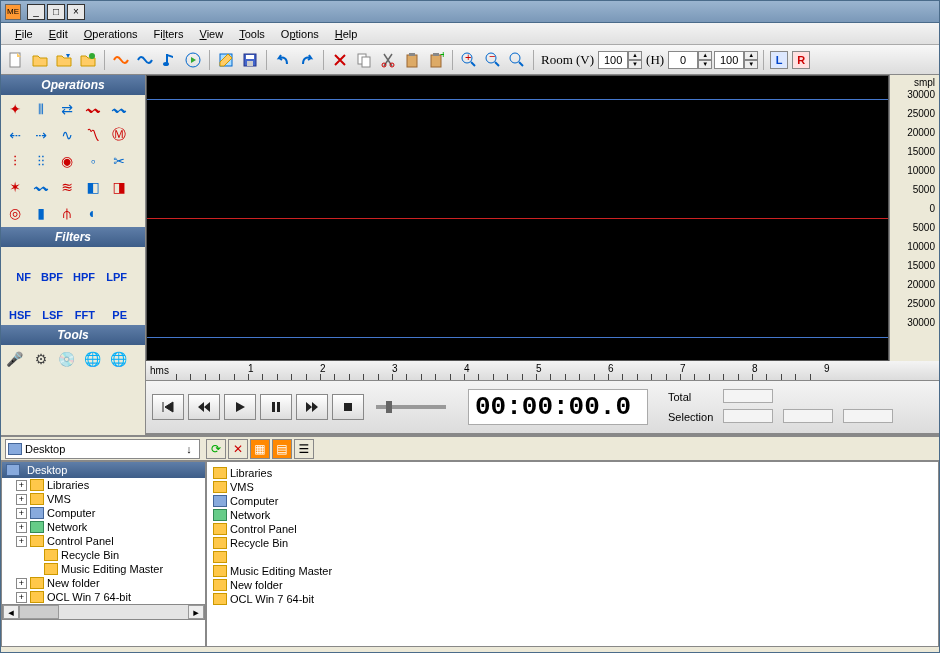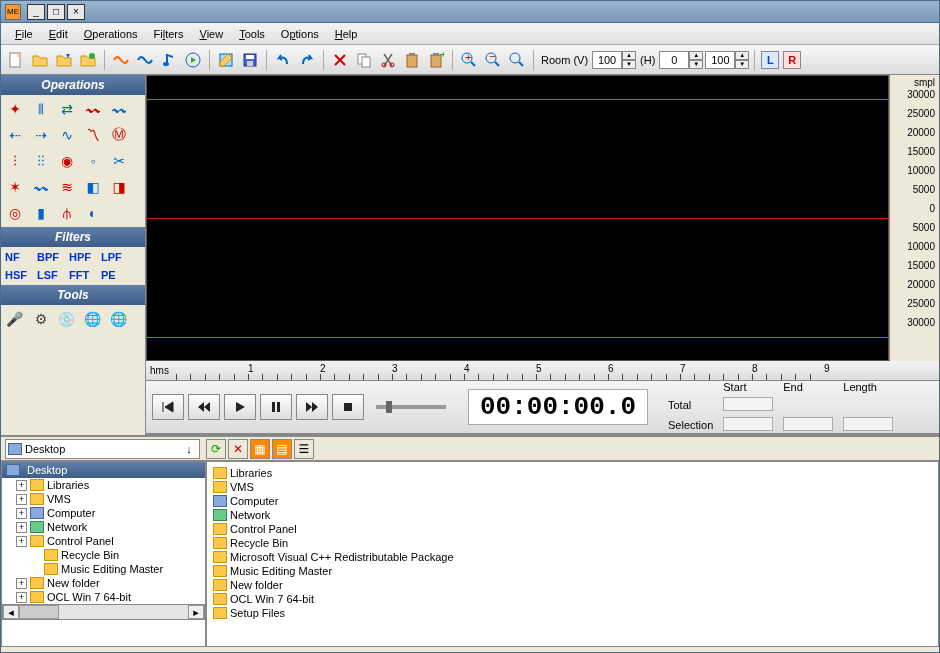--- a/index.html
+++ b/index.html
@@ -10,54 +10,54 @@
 .titlebar .title { flex: 1; color: #fff; font-size: 12px; }
 .titlebar .wbtn { width: 18px; height: 16px; background: #e8e8e8; border: 1px solid #333; margin-left: 2px; display: flex; align-items: center; justify-content: center; font-size: 10px; cursor: pointer; }
 
 .menubar { height: 22px; background: linear-gradient(to bottom, #f4f4f4, #e0e0e0); display: flex; align-items: center; padding: 0 6px; border-bottom: 1px solid #aaa; }
 .menubar .mi { padding: 2px 8px; cursor: pointer; }
 .menubar .mi u { text-decoration: underline; }
 
 .toolbar { height: 30px; background: linear-gradient(to bottom, #f8f8f8, #dcdcdc); display: flex; align-items: center; padding: 0 4px; border-bottom: 1px solid #888; gap: 2px; }
 .tbtn { width: 22px; height: 22px; border: 1px solid transparent; display: flex; align-items: center; justify-content: center; cursor: pointer; }
 .tsep { width: 1px; height: 20px; background: #aaa; margin: 0 3px; }
-.tlbl { font-size: 11px; margin: 0 2px; }
+.tlbl { font-size: 13px; margin: 0 2px; font-family: Liberation Serif, serif; }
 .spin { display: flex; align-items: center; }
 .spin input { width: 30px; height: 18px; border: 1px solid #888; text-align: center; font-size: 11px; }
 .spinbtns { display: flex; flex-direction: column; }
 .spinbtns button { width: 14px; height: 9px; font-size: 6px; line-height: 6px; border: 1px solid #888; background: #eee; padding: 0; cursor: pointer; }
 .lrbtn { width: 18px; height: 18px; border: 1px solid #888; display: flex; align-items: center; justify-content: center; font-weight: bold; margin: 0 1px; cursor: pointer; }
 
 .main-row { display: flex; height: 360px; }
 
 .sidepanel { width: 145px; background: #ece9d8; border-right: 1px solid #888; overflow: hidden; }
 .panel-hdr { height: 20px; background: linear-gradient(to bottom, #5f7ea8, #3d5d88); color: #fff; font-weight: bold; font-style: italic; text-align: center; line-height: 20px; font-size: 12px; }
 .iconrow { display: flex; flex-wrap: wrap; padding: 4px; gap: 6px; }
 .opicon { width: 20px; height: 20px; display: flex; align-items: center; justify-content: center; cursor: pointer; font-size: 14px; }
-.filter-lbl { color: #0033cc; font-weight: bold; font-size: 11px; width: 26px; text-align: left; cursor: pointer; }
+.filter-lbl { color: #0033cc; font-weight: bold; font-size: 11px; width: 26px; text-align: right; cursor: pointer; margin-top: 20px; }
 
 .wavearea { flex: 1; display: flex; flex-direction: column; }
 .wavecanvas { flex: 1; background: #000; position: relative; display: flex; }
 .waveplot { flex: 1; position: relative; border: 1px solid #555; }
 .waveplot .bluel { position: absolute; left: 0; right: 0; height: 1px; background: #4477cc; }
 .waveplot .redl { position: absolute; left: 0; right: 0; height: 1px; background: #cc2222; }
 .yaxis { width: 50px; background: #ece9d8; border-left: 1px solid #888; position: relative; }
 .yaxis .yl { position: absolute; right: 4px; font-size: 10px; }
 .yaxis .hdr { position: absolute; top: 2px; right: 4px; font-size: 10px; }
 
 .ruler { height: 20px; background: linear-gradient(to bottom, #f4f4f4, #dcdcdc); display: flex; align-items: center; position: relative; border-bottom: 1px solid #888; }
 .ruler .hms { position: absolute; left: 4px; font-size: 10px; }
 .ruler .tick { position: absolute; font-size: 10px; top: 2px; }
 .ruler .tickm { position: absolute; width: 1px; height: 6px; background: #444; bottom: 0; }
 
 .transport { height: 54px; background: linear-gradient(to bottom, #f4f4f4, #dcdcdc); display: flex; align-items: center; padding: 0 6px; gap: 4px; border-bottom: 2px solid #888; }
 .pbtn { width: 32px; height: 26px; border: 1px solid #888; background: linear-gradient(#fff,#ddd); display: flex; align-items: center; justify-content: center; cursor: pointer; }
 .slider { width: 70px; height: 4px; background: #999; position: relative; margin: 0 8px; }
 .slider .thumb { position: absolute; left: 10px; top: -4px; width: 6px; height: 12px; background: #666; }
-.timecode { font-family: "Courier New", monospace; font-size: 26px; font-weight: bold; width: 180px; text-align: center; border: 1px solid #aaa; background: #fff; padding: 2px 6px; margin-left: 10px; }
+.timecode { font-family: "Courier New", monospace; font-size: 26px; font-weight: bold; width: 180px; border: 1px solid #aaa; background: #fff; padding: 2px 6px; margin-left: 10px; }
 .selbox { margin-left: 10px; font-size: 10px; }
 .selbox table td { padding: 1px 4px; }
 .selbox .field { width: 50px; height: 14px; border: 1px solid #aaa; display: inline-block; background: #f4f4f4; }
 
 .browser { height: 212px; display: flex; flex-direction: column; border-top: 2px solid #888; }
 .browser-top { height: 24px; background: #ece9d8; display: flex; align-items: center; padding: 2px 4px; border-bottom: 1px solid #888; }
 .pathsel { flex: 0 0 195px; display: flex; align-items: center; border: 1px solid #888; background: #fff; height: 20px; padding: 0 2px; }
 .pathsel .drop { width: 16px; text-align: center; cursor: pointer; }
 .viewbtns { display: flex; gap: 2px; margin-left: 6px; }
 .vbtn { width: 20px; height: 20px; border: 1px solid #888; display: flex; align-items: center; justify-content: center; cursor: pointer; font-size: 12px; }
@@ -427,26 +427,20 @@
             <rect x="3" y="3" width="8" height="8" fill="#222"></rect>
           </svg>
         </div>
       <div class="slider">
           <div class="thumb"></div>
         </div>
       <div class="timecode">00:00:00.0</div>
       <div class="selbox">
         <table>
           <tbody>
-              <tr>
-                <td></td>
-            <td>Start</td>
-            <td>End</td>
-            <td>Length</td>
-          </tr>
           <tr>
                 <td>Total</td>
             <td><span class="field"></span></td>
             <td></td>
                 <td></td>
           </tr>
           <tr>
                 <td>Selection</td>
             <td><span class="field"></span></td>
             <td><span class="field"></span></td>
@@ -555,33 +549,28 @@
         <div class="fitem">
           <span class="ficon "></span>
           <span>Control Panel</span>
         </div>
         <div class="fitem">
           <span class="ficon "></span>
           <span>Recycle Bin</span>
         </div>
         <div class="fitem">
           <span class="ficon "></span>
-          <span>Microsoft Visual C++ Redistributable Package</span>
         </div>
         <div class="fitem">
           <span class="ficon "></span>
           <span>Music Editing Master</span>
         </div>
         <div class="fitem">
           <span class="ficon "></span>
           <span>New folder</span>
         </div>
         <div class="fitem">
           <span class="ficon "></span>
           <span>OCL Win 7 64-bit</span>
         </div>
-        <div class="fitem">
-          <span class="ficon "></span>
-          <span>Setup Files</span>
-        </div>
       </div>
   </div>
 </div>
 
 </body></html>

